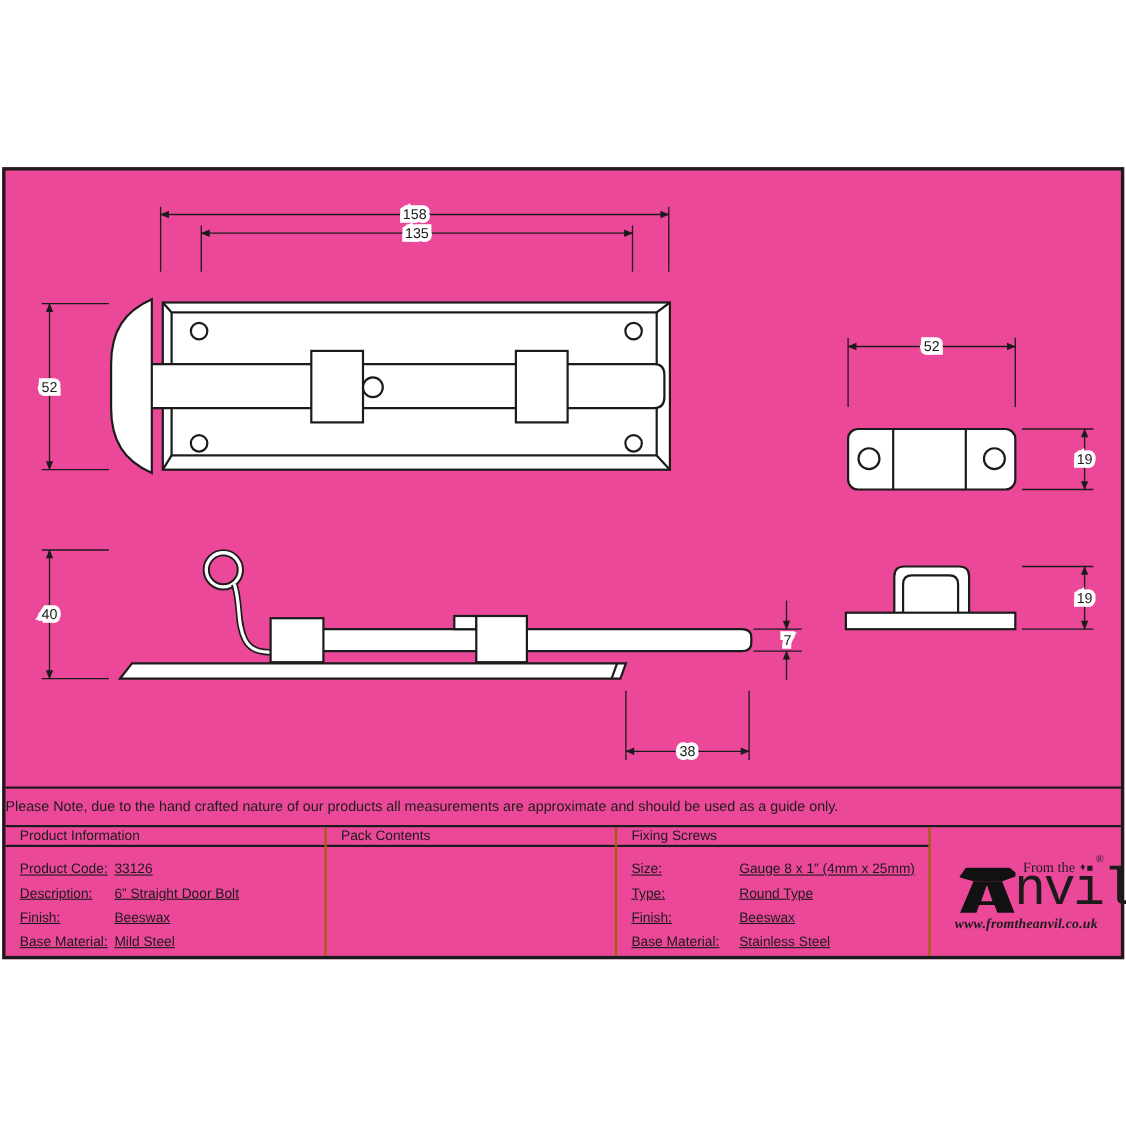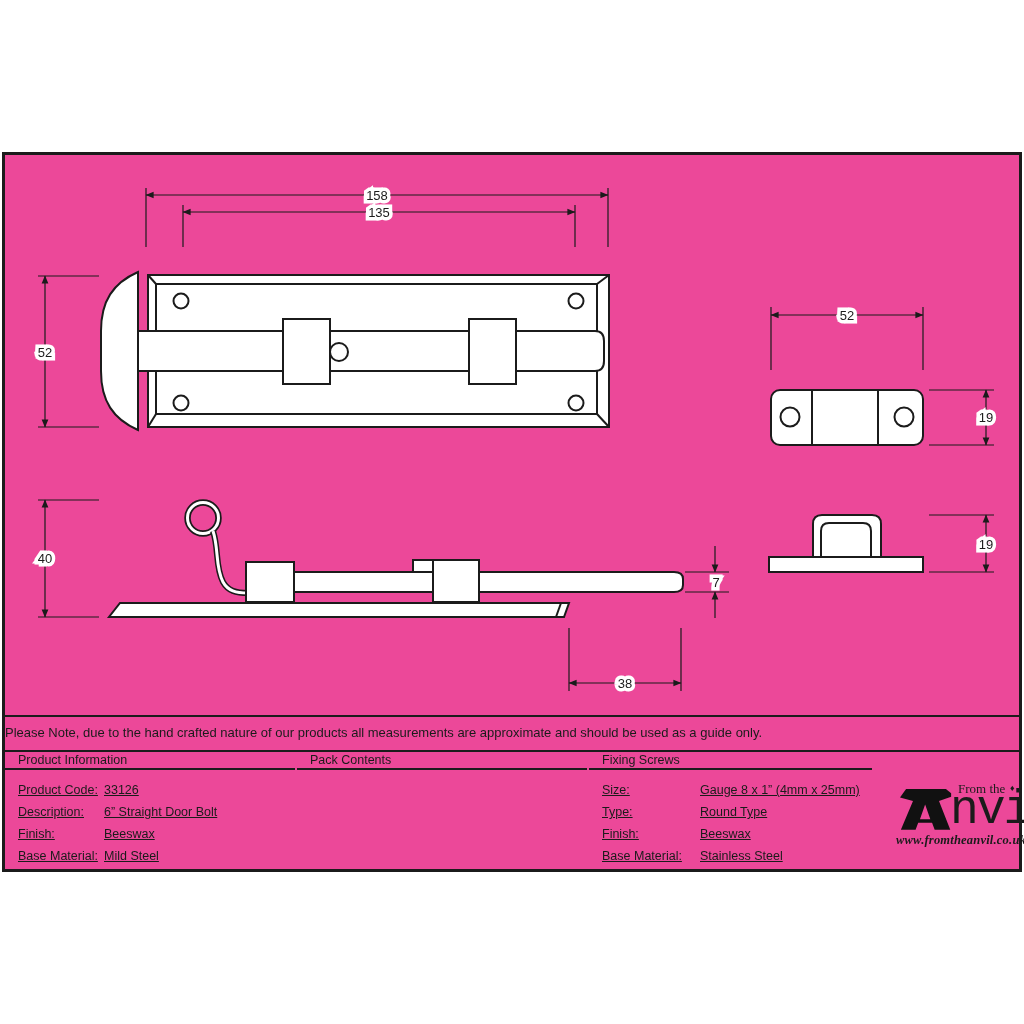--- a/index.html
+++ b/index.html
@@ -7,23 +7,23 @@
         font-family:"Liberation Sans",sans-serif;color:#1b1b1b;}
   .frame{position:absolute;left:2px;top:152px;width:1020px;height:720px;
          border:3px solid #1b1b1b;box-sizing:border-box;background:#ec4899;}
   .drawing{position:absolute;left:0;top:0;width:1014px;height:560px;display:block;}
   .note-row{position:absolute;left:0;top:560px;width:1014px;height:35px;
             border-top:2px solid #1b1b1b;box-sizing:border-box;
             font-size:13px;line-height:32px;}
   .spec-table{position:absolute;left:0;top:595px;width:1014px;height:119px;
               border-top:2px solid #1b1b1b;box-sizing:border-box;display:flex;}
   .col{box-sizing:border-box;height:100%;position:relative;}
-  .col-sep{border-right:2px solid #ec4899;}
+  .col-sep{border-right:2px solid #a16207;}
   .col-product{width:292px;}
-  .col-pack{width:292px;}
+  .col-pack{width:264px;}
   .col-fixing{width:285px;}
   .col-logo{flex:1;}
   .col-header{height:18px;border-bottom:2px solid #1b1b1b;box-sizing:border-box;
               font-size:12.5px;line-height:16px;padding-left:13px;}
   .col-body{padding:9px 0 0 13px;font-size:12.5px;text-decoration:underline;}
   .kv-row{display:flex;line-height:22px;}
   .kv-label{width:86px;flex:none;}
   .col-fixing .kv-label{width:98px;}
   .list-item{line-height:22px;}
   

